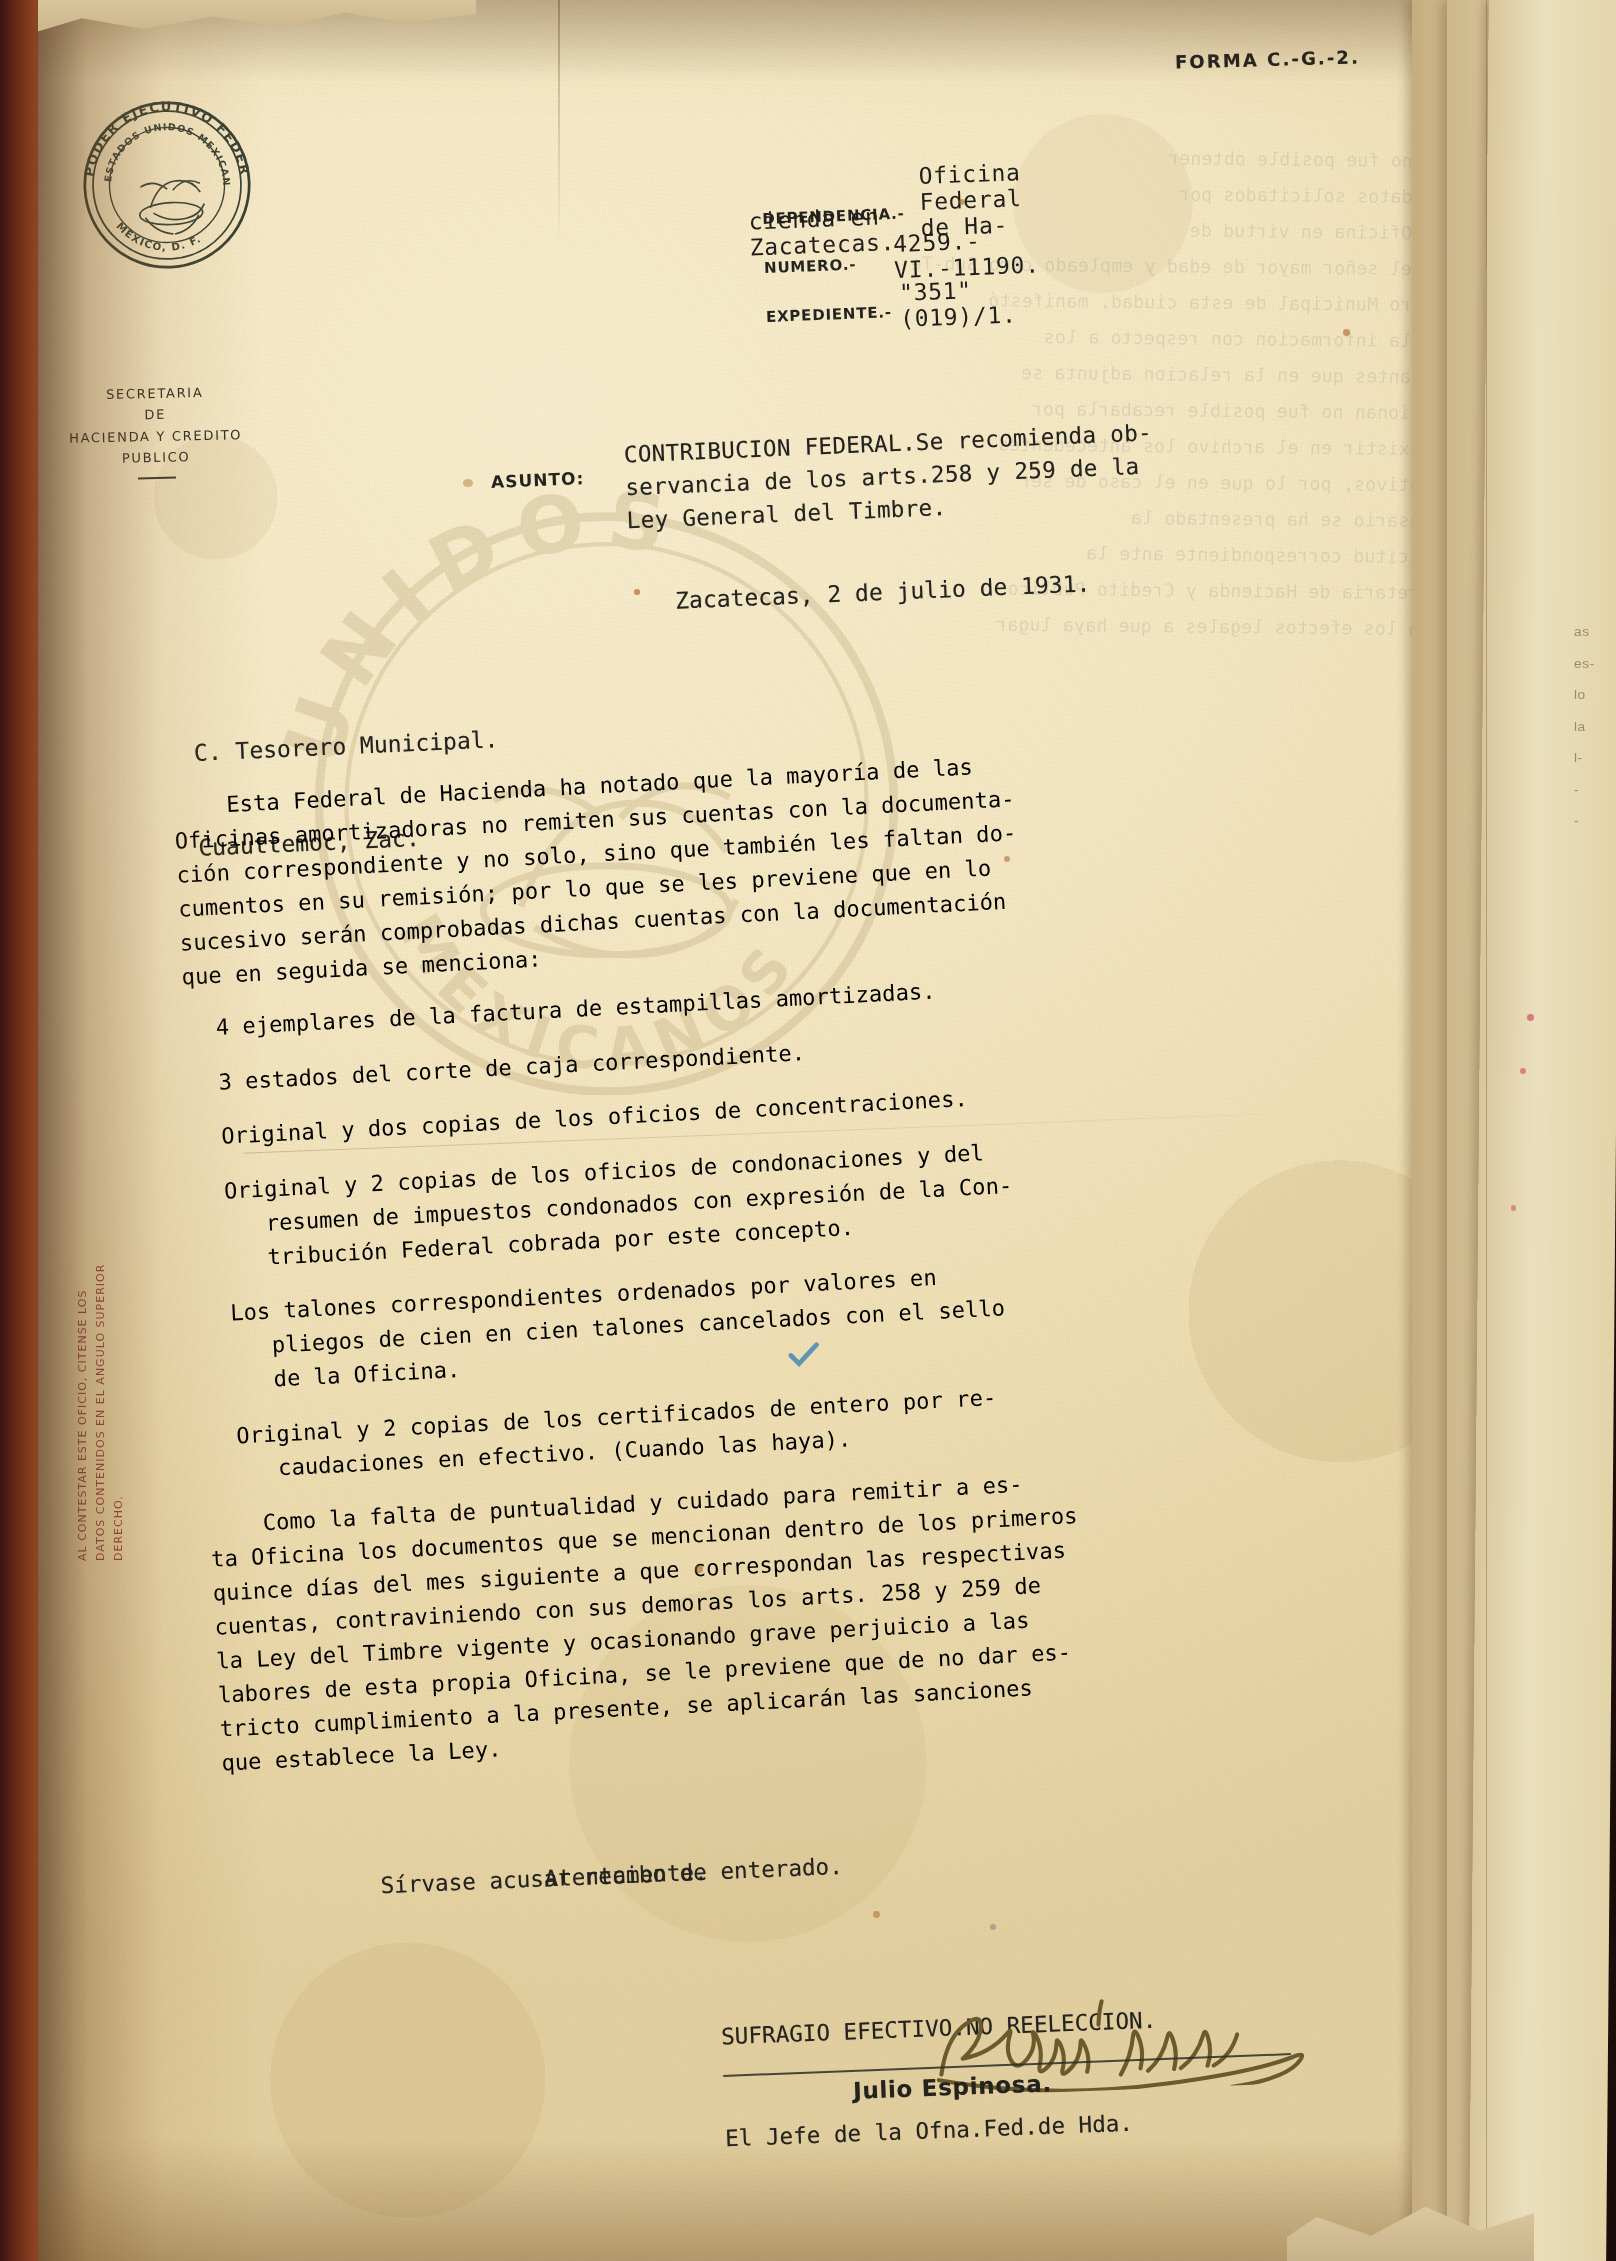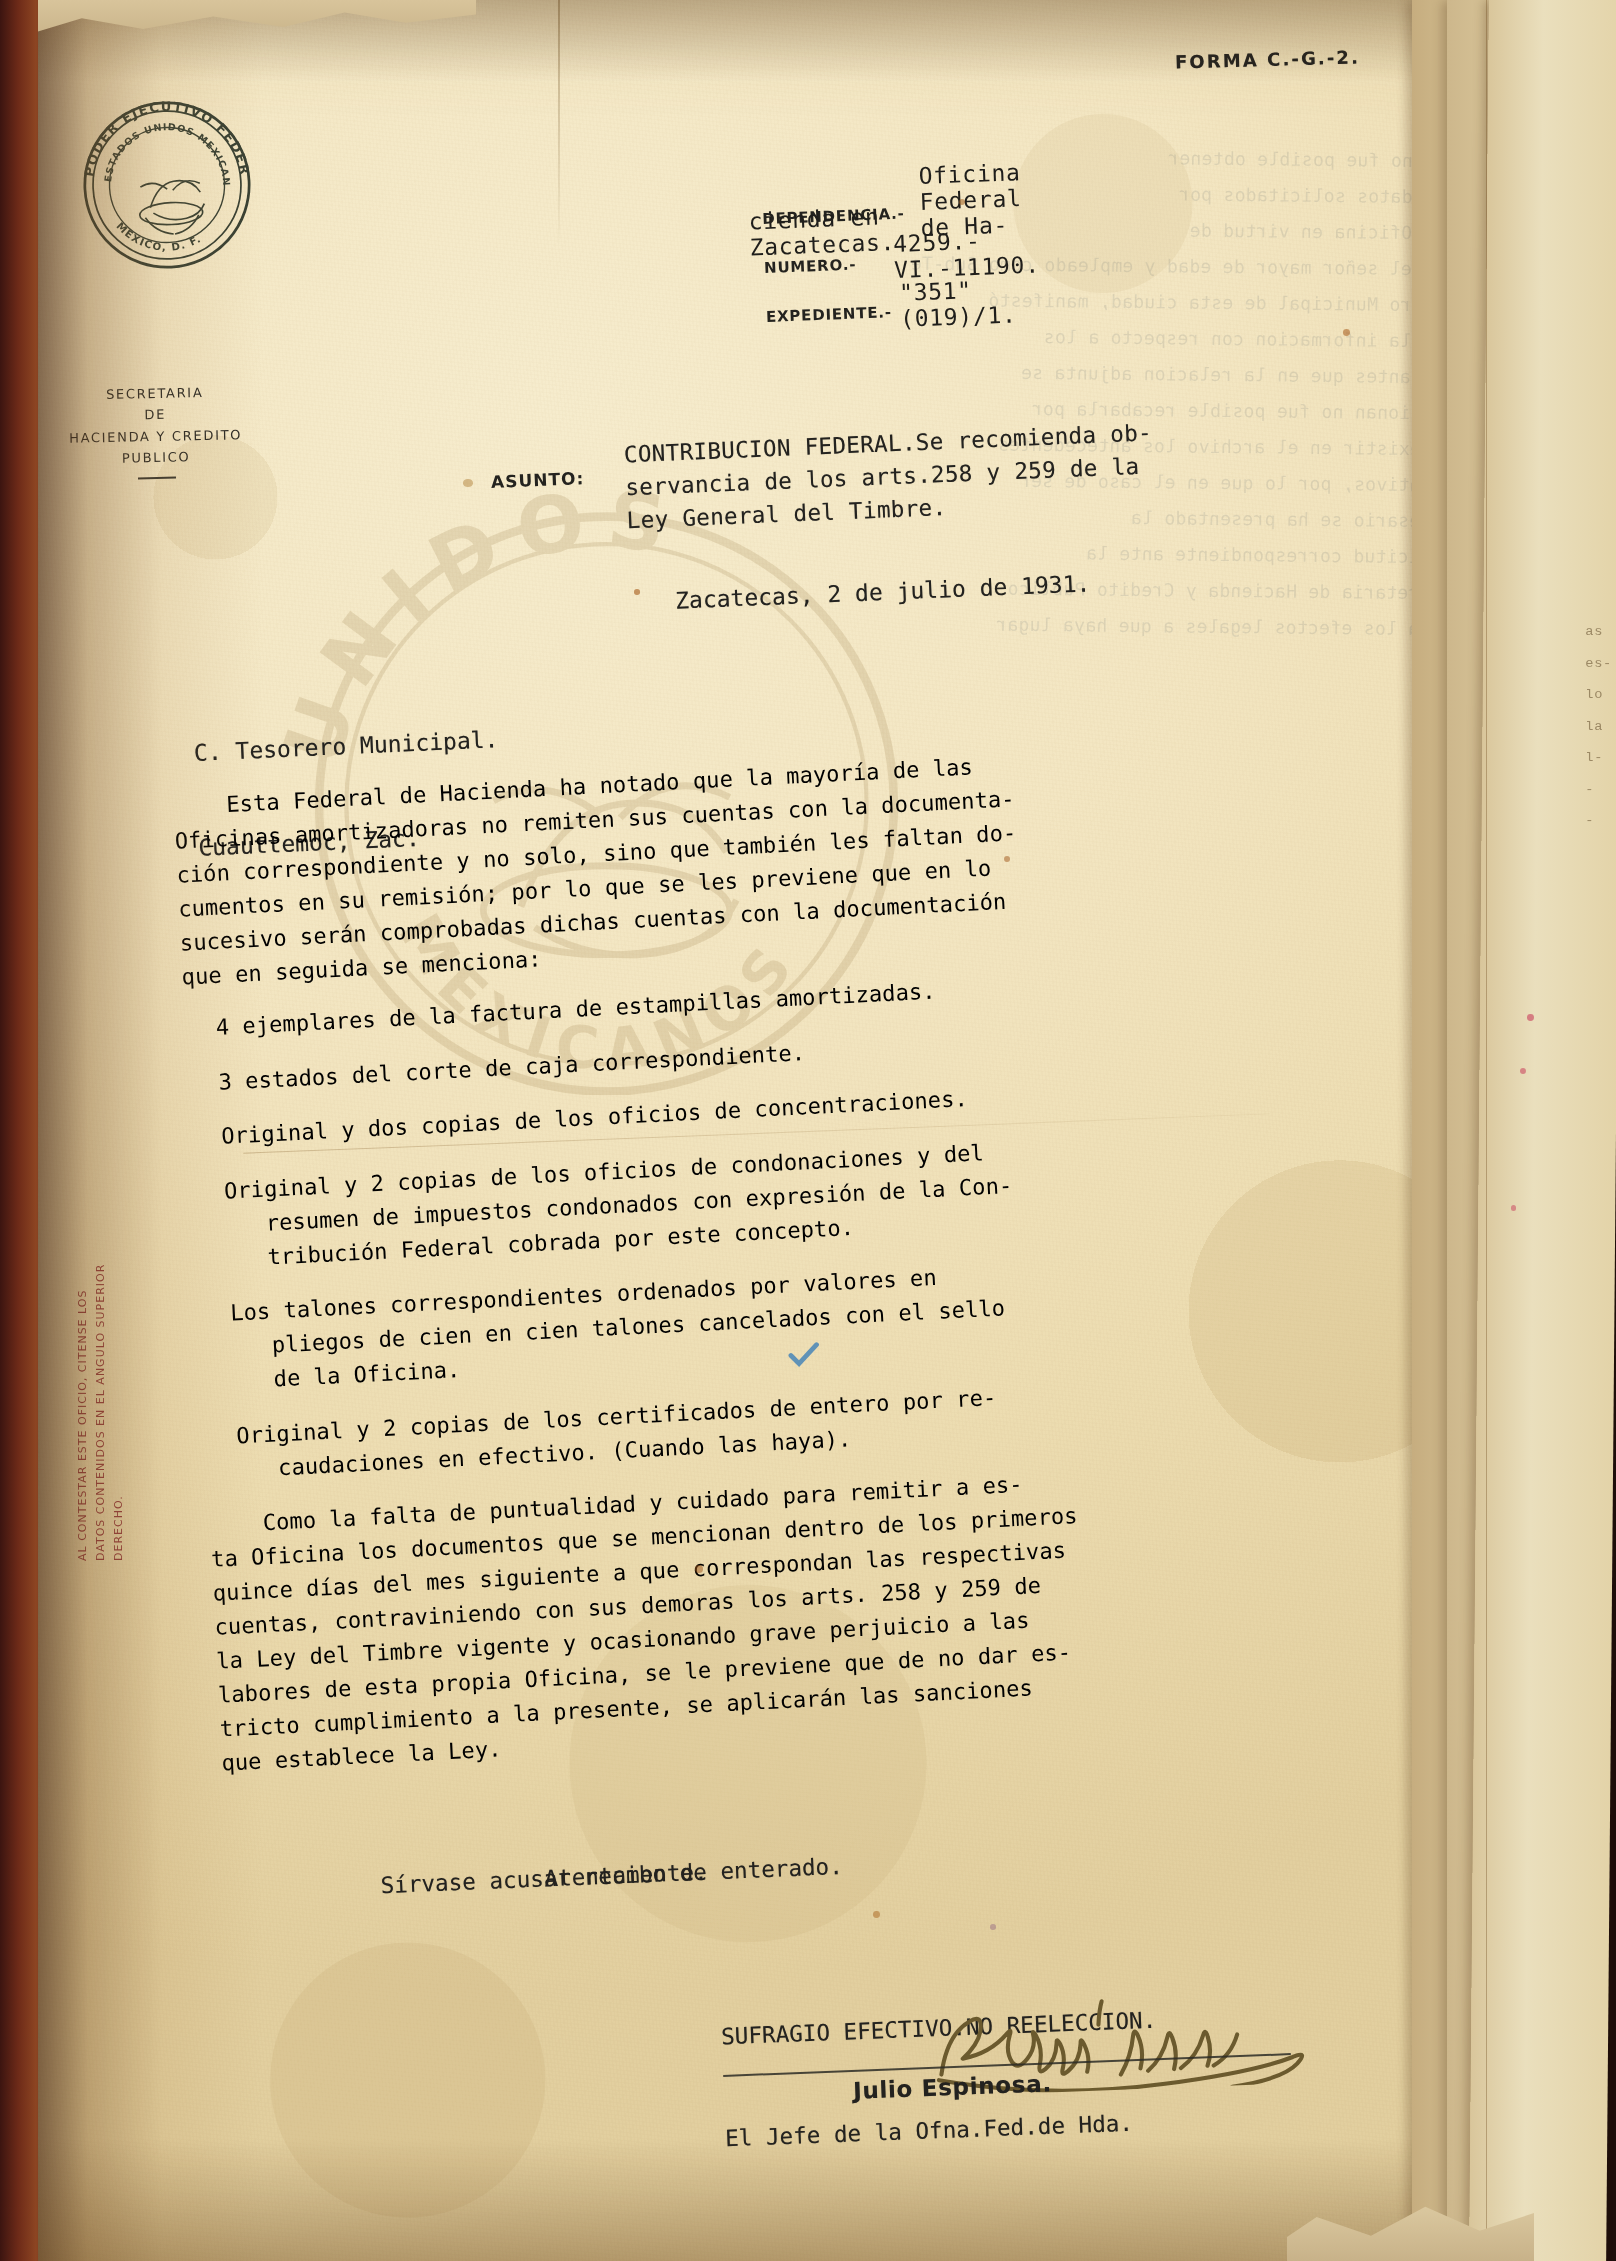--- a/index.html
+++ b/index.html
@@ -52,21 +52,21 @@
 
   
   #stack{position:absolute;right:0;top:0;width:233px;height:100%;}
   .leaf{position:absolute;top:0;height:100%;
         background:linear-gradient(90deg,#d9c69b,#eadfbd 40%,#e3d3a8);
         box-shadow:-4.8px 0 11px rgba(80,50,20,.32);}
   .leaf.l1{right:0;width:137px;transform:skewX(-.5deg);}
   .leaf.l2{right:66px;width:103px;background:linear-gradient(90deg,#cdb78c,#e2d2a5);}
   .leaf.l3{right:122px;width:82px;background:linear-gradient(90deg,#c6ad7f,#d9c79b);}
   #stackrule{position:absolute;right:129px;top:0;width:1.4px;height:100%;background:rgba(120,85,40,.40);}
-  .ghostcol{position:absolute;right:4px;font-family:Liberation Mono, monospace;
+  .ghostcol{position:absolute;right:21px;font-family:Liberation Sans, sans-serif;
             color:rgba(95,72,40,.55);font-size:13.7px;line-height:31.5px;letter-spacing:0.7px;white-space:pre;}
 
   
   #bleed{
     position:absolute;left:205px;top:137px;width:1205px;height:1849px;
     opacity:.13;color:#4d5a63;pointer-events:none;
     transform:scaleX(-1) rotate(-.6deg);
     font-size:18px;line-height:36px;letter-spacing:0.3px;white-space:pre-wrap;
   }
 

